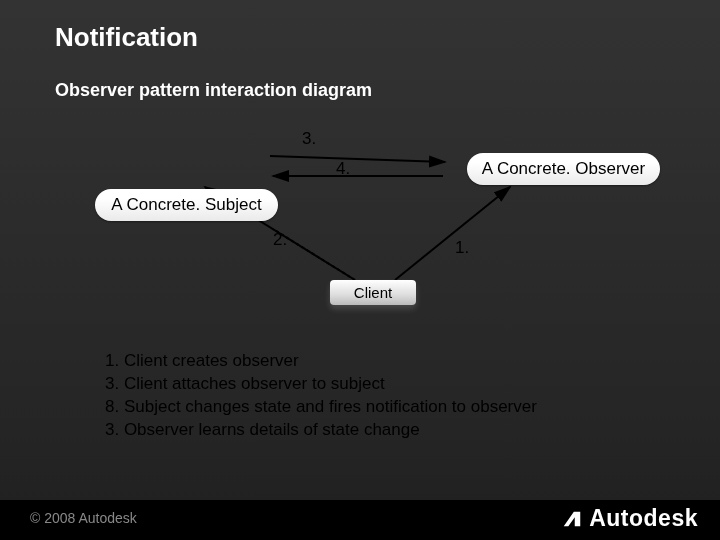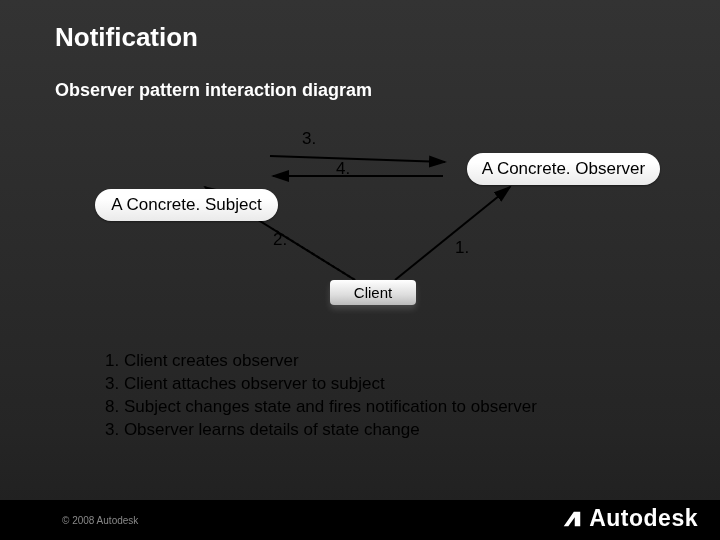--- a/index.html
+++ b/index.html
@@ -105,23 +105,22 @@
     left: 0;
     bottom: 0;
     width: 100%;
     height: 40px;
     background: #000;
   }
   .copyright {
     position: absolute;
     left: 30px;
     bottom: 14px;
-    font-size: 10px;
+    font-size: 14px;
     color: #888;
-    margin-left: 32px;
   }
   .brand {
     position: absolute;
     right: 22px;
     bottom: 8px;
     font-size: 23px;
     font-weight: bold;
     letter-spacing: 0.5px;
     color: #fff;
     display: flex;

